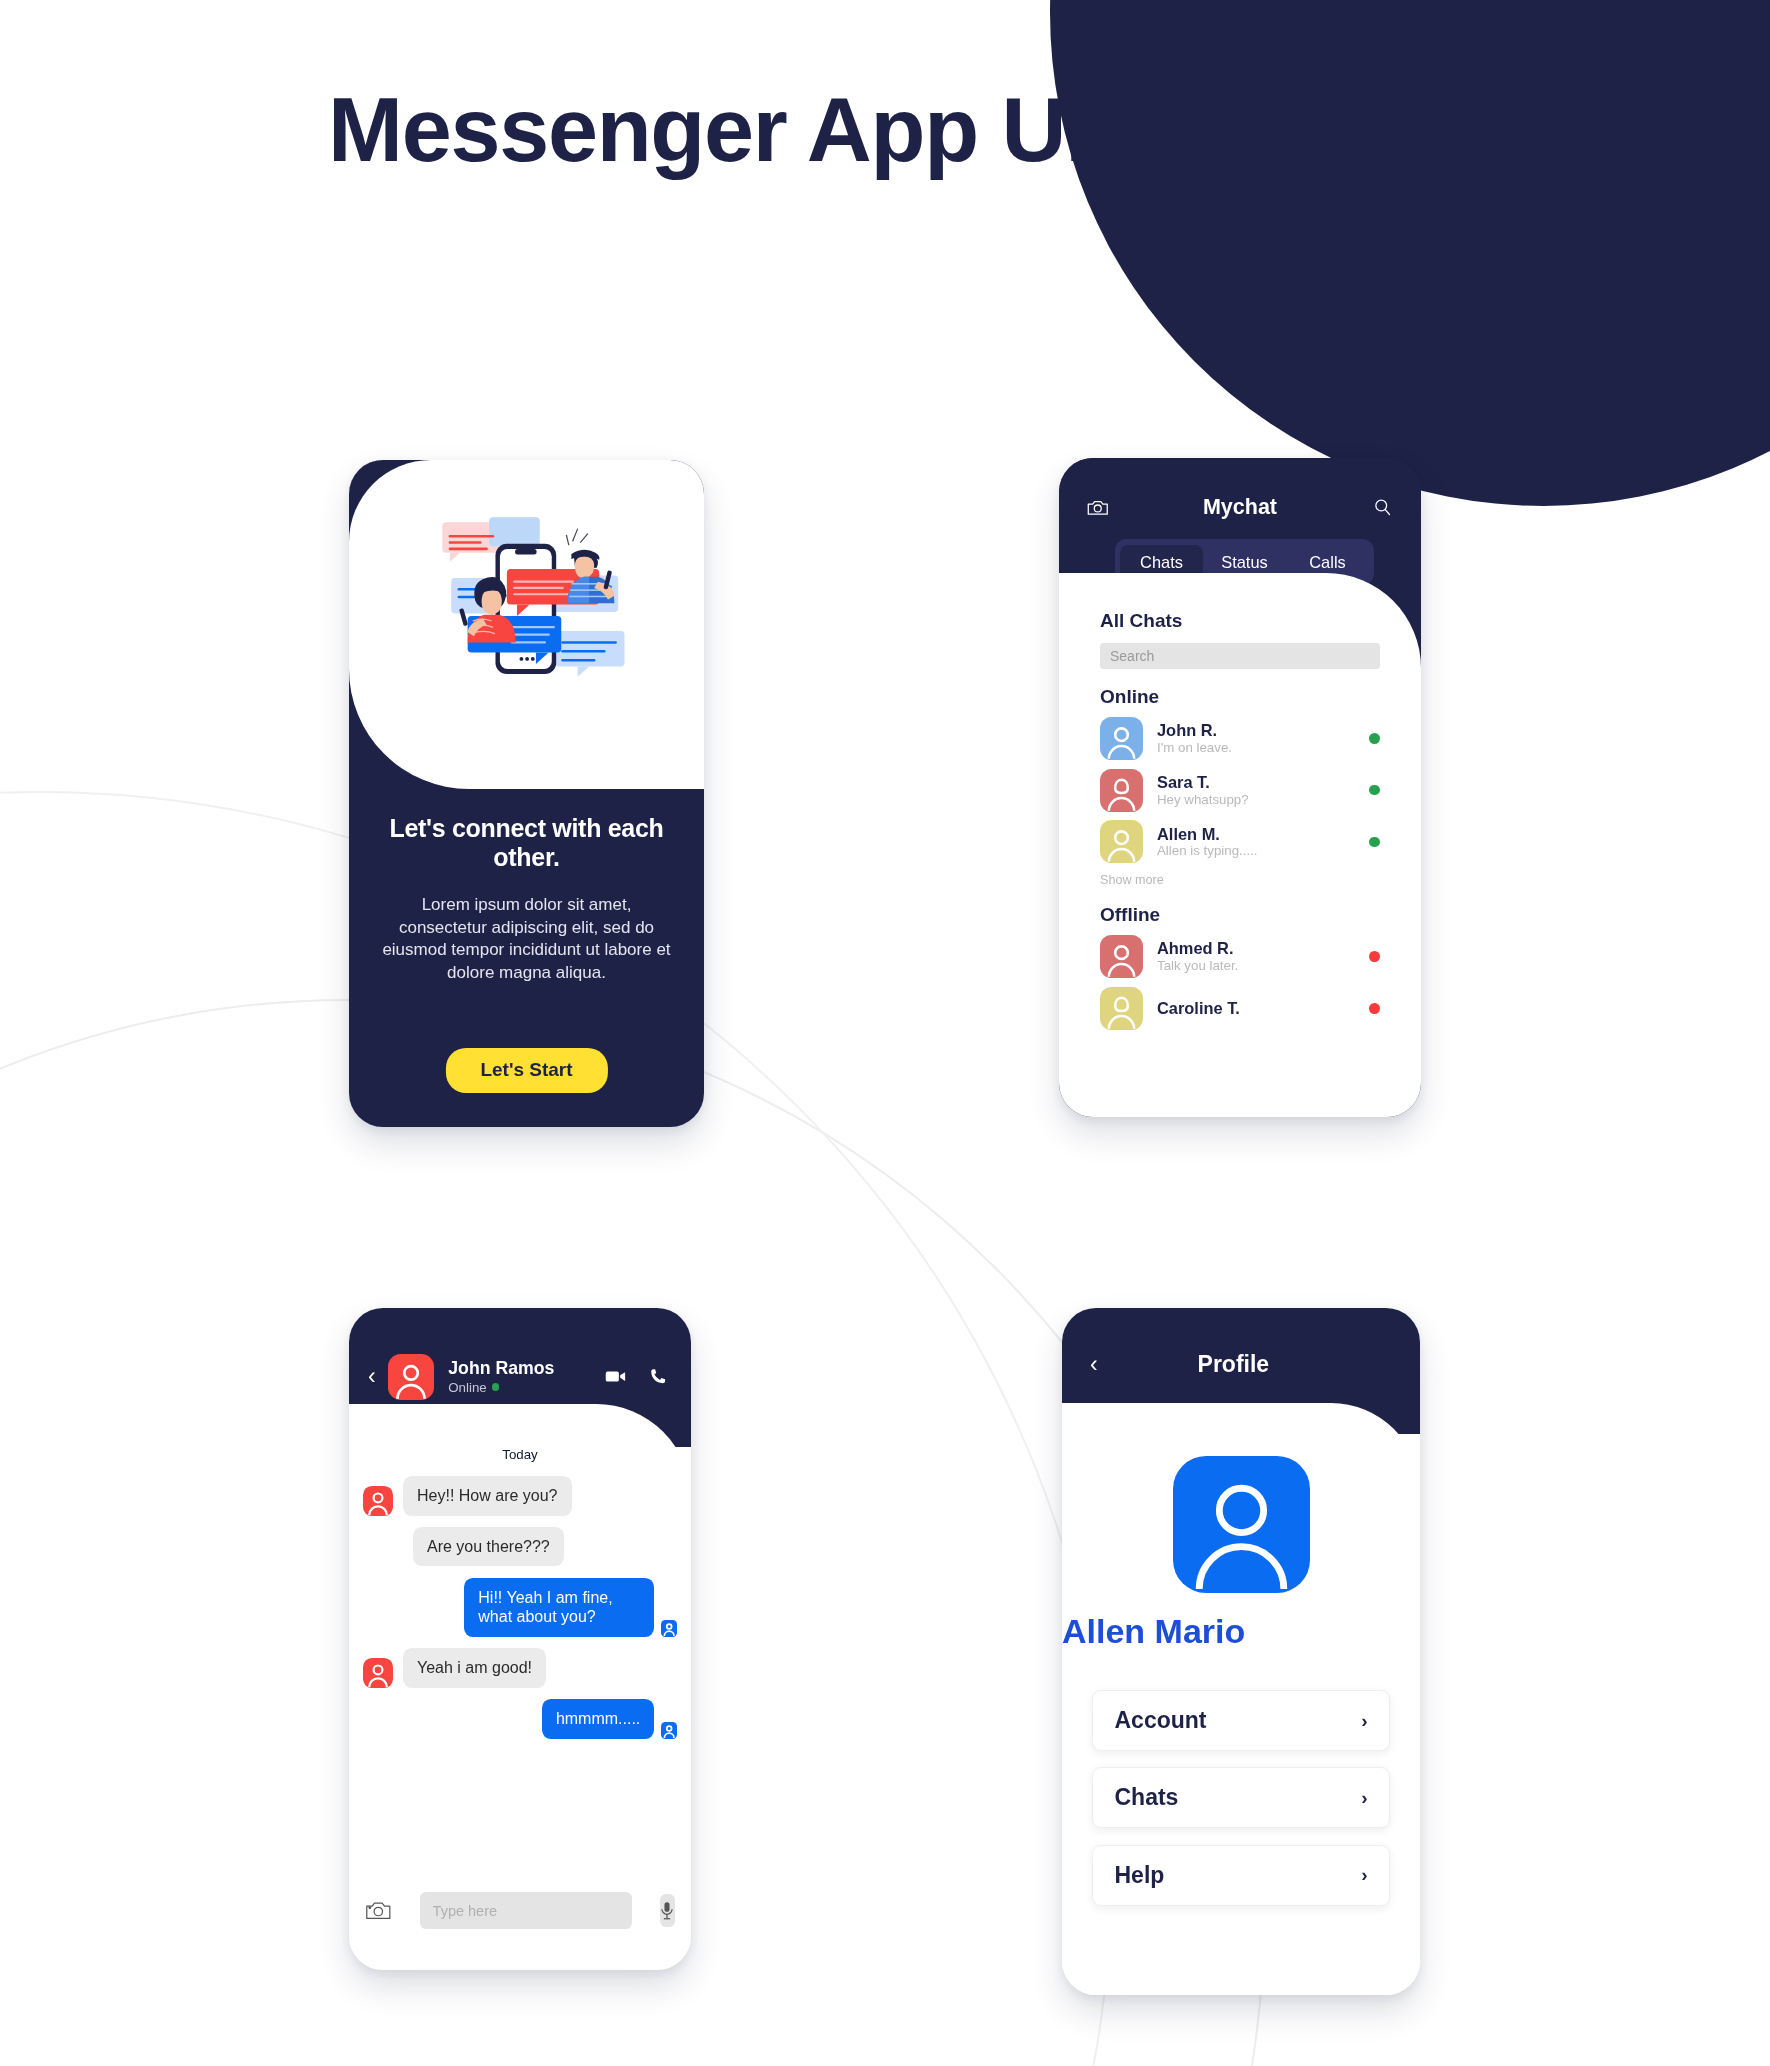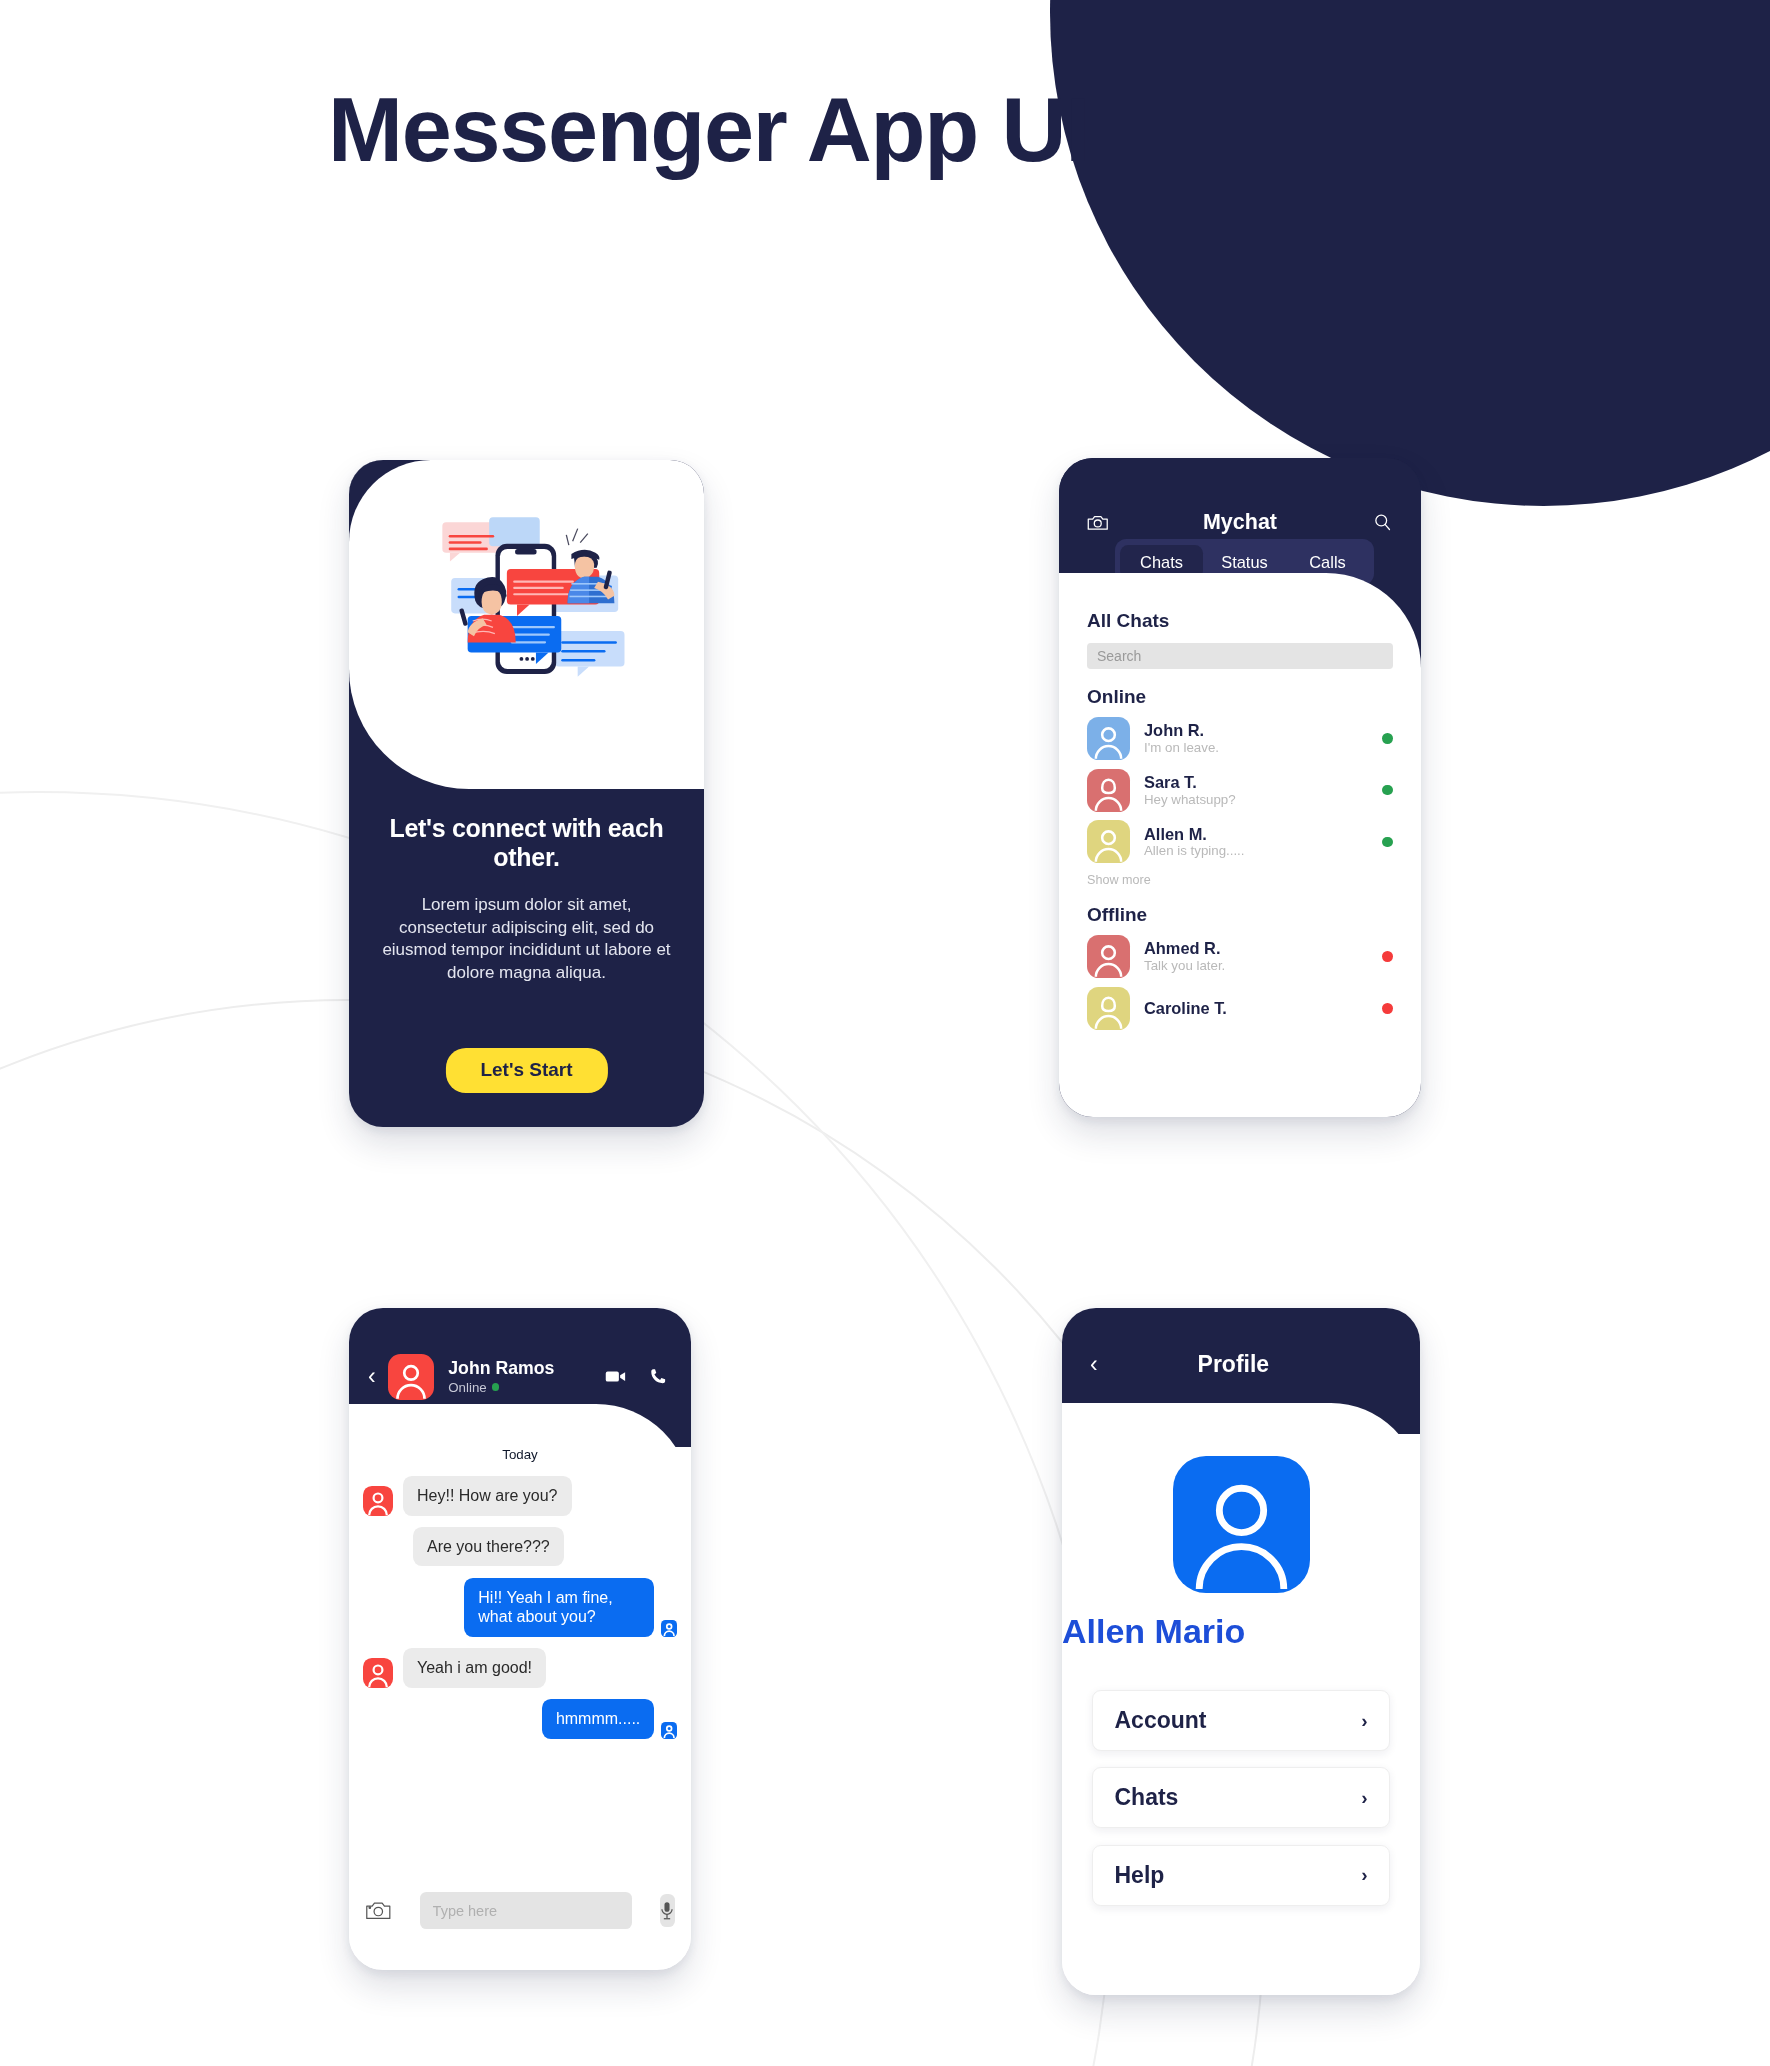--- a/index.html
+++ b/index.html
@@ -111,21 +111,21 @@
   #phone-chatlist {
     left: 1059px; top: 458px; width: 362px; height: 659px;
     background: #1e2247;
   }
   #cl-header {
     position: absolute; top: 0; left: 0; width: 100%; height: 164px;
     background: #1e2247;
     z-index: 3;
   }
   #cl-topbar {
-    position: absolute; top: 48px; left: 0; width: 100%; height: 33px;
+    position: absolute; top: 33px; left: 0; width: 100%; height: 33px;
     display: flex; align-items: center; padding: 0 25px;
   }
   #cl-title {
     flex: 1; text-align: center; color: #fff; font-size: 21.5px; font-weight: 700;
   }
   .icon-btn { width: 28px; height: 28px; display: flex; align-items: center; justify-content: center; cursor: pointer; }
   #cl-tabs {
     position: absolute; top: 81px; left: 56px; width: 259px; height: 46px;
     background: #2e3161; border-radius: 11.4px;
     display: flex; align-items: center; padding: 5px;
@@ -135,21 +135,21 @@
     padding: 7.6px 0; border-radius: 8.2px; cursor: pointer;
   }
   .cl-tab.active { background: #22254c; }
   #cl-body {
     position: absolute; top: 115px; left: 0; width: 100%; height: 544px;
     background: #ffffff;
     border-top-left-radius: 0;
     border-top-right-radius: 95px;
     z-index: 4;
   }
-  #cl-body-inner { position: absolute; top: 37px; left: 0; width: 100%; padding: 0 28px; }
+  #cl-body-inner { position: absolute; top: 37px; left: 0; width: 100%; padding: 0 41px; }
   .cl-section-title { font-size: 19px; font-weight: 700; color: #1e2247; }
   #cl-search {
     margin-top: 11.4px; width: 100%; height: 26px;
     background: #e4e4e4; border: none; border-radius: 3.8px;
     padding: 0 10px; font-size: 14px; color: #8f8f8f;
     font-family: Liberation Sans, sans-serif;
   }
   #cl-search::placeholder { color: #9a9a9a; }
   .cl-group-label { margin-top: 16.4px; font-size: 19px; font-weight: 700; color: #1e2247; }
   .cl-row { display: flex; align-items: center; margin-top: 8.9px; }

